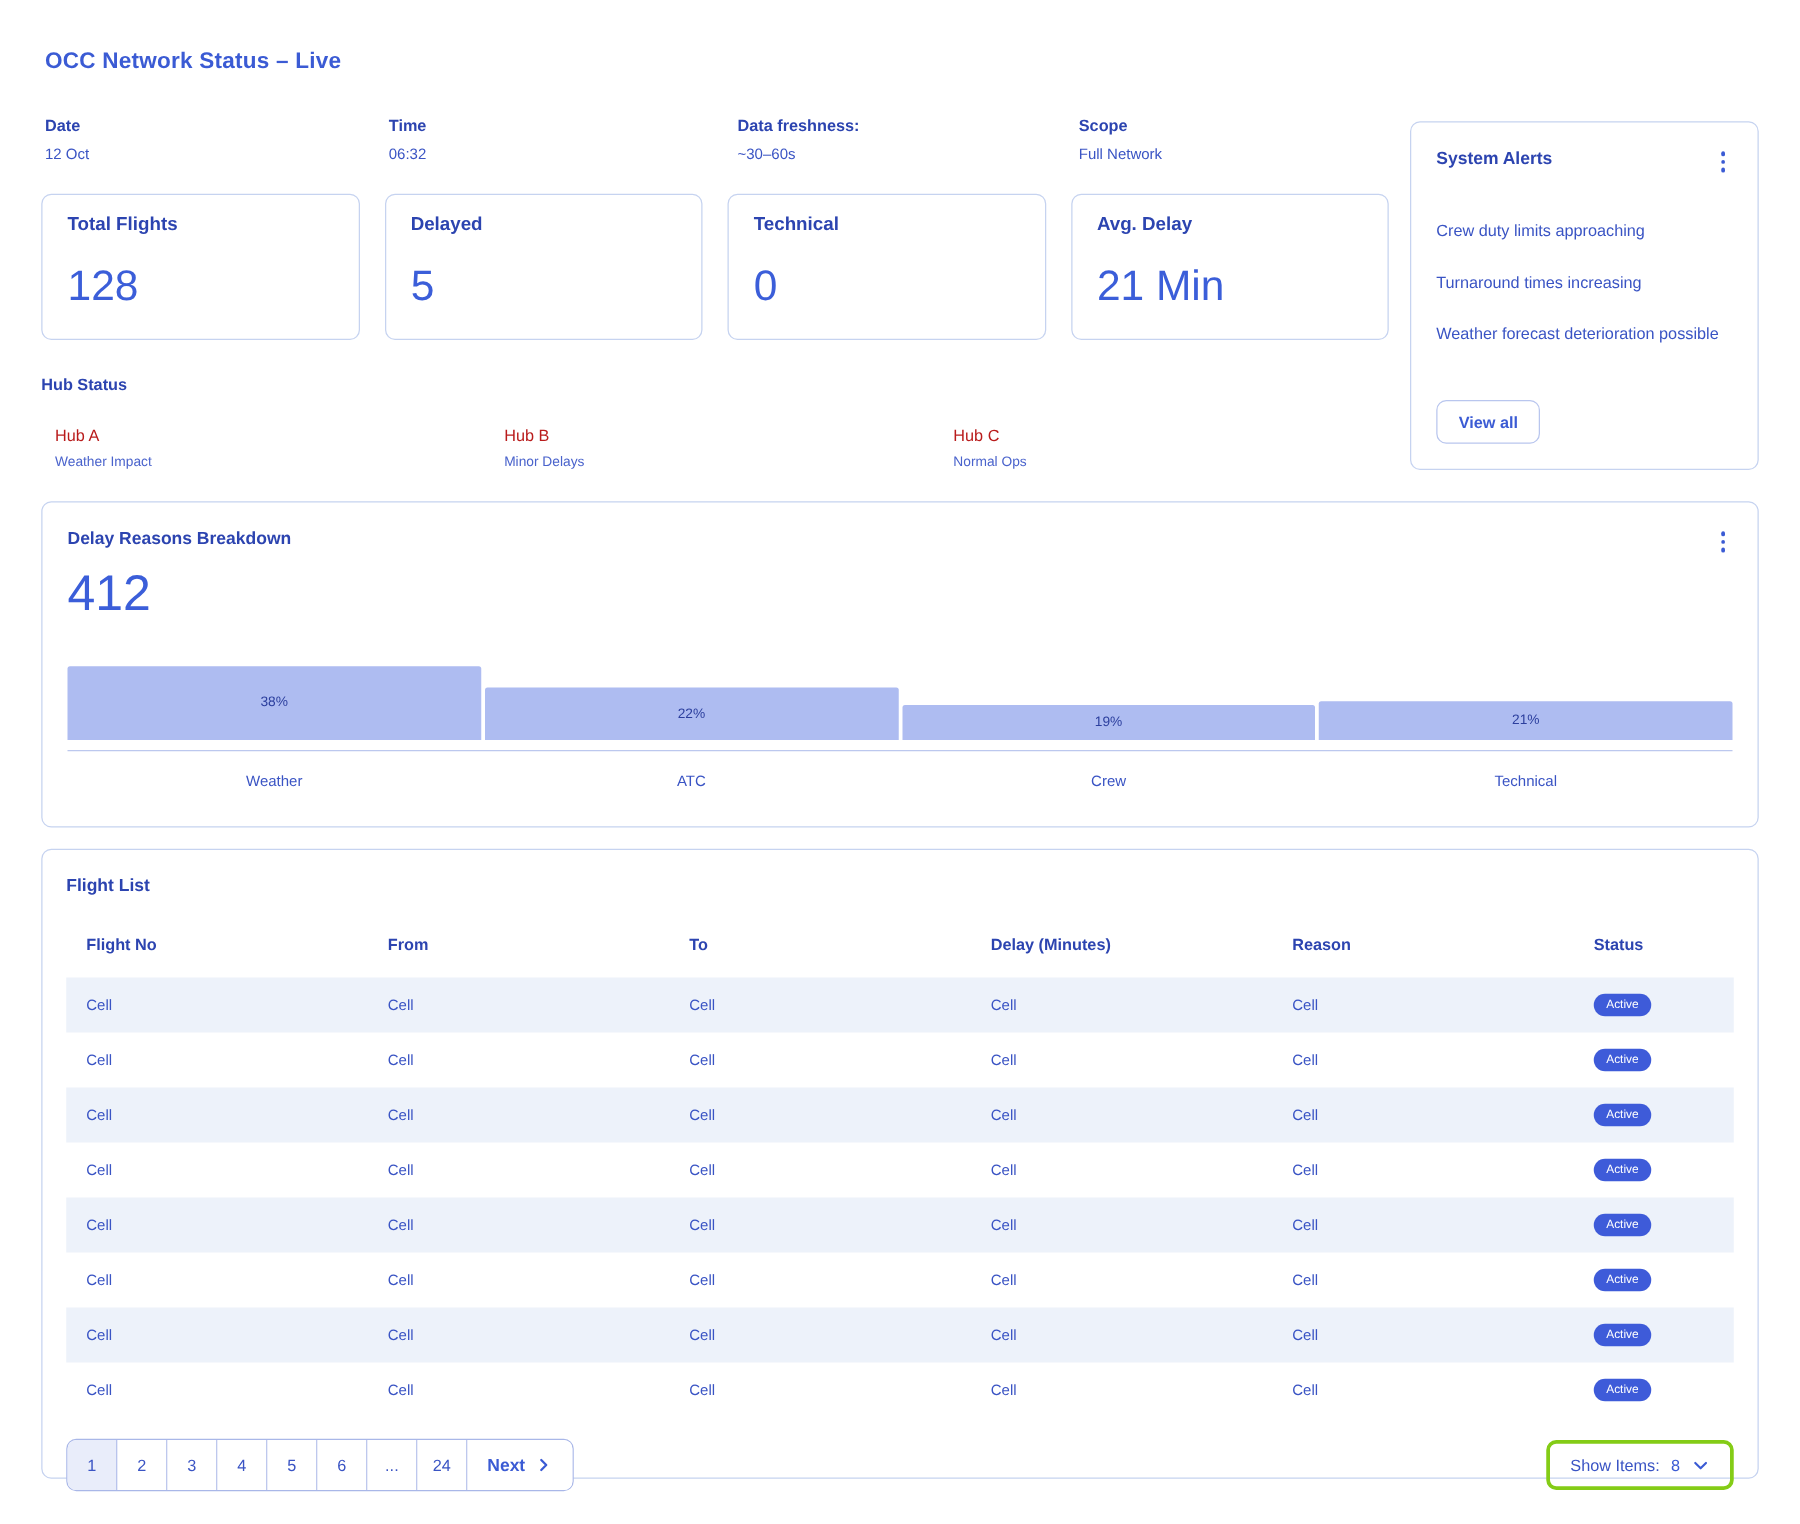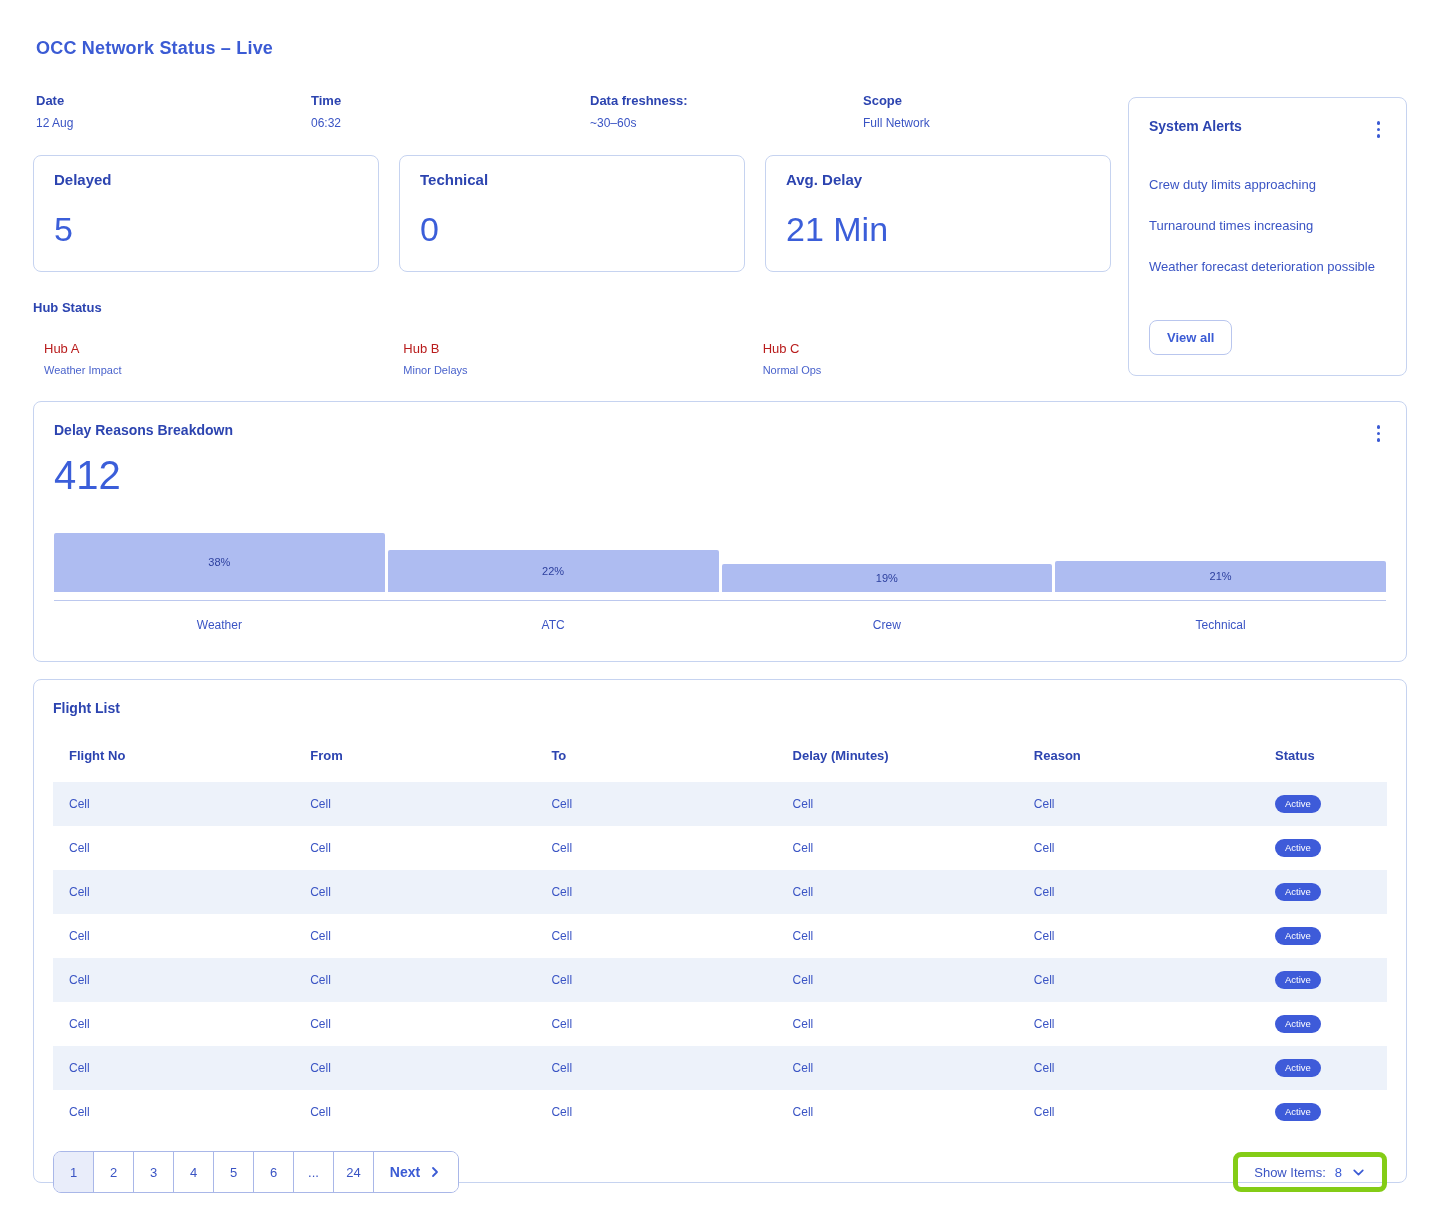--- a/index.html
+++ b/index.html
@@ -72,54 +72,58 @@
     padding:4px 10px; border-radius:10px; line-height:1; }
 
   
   .table-footer { display:flex; justify-content:space-between; align-items:center; margin-top:17px; }
   .pagination { display:flex; border:1px solid #a9b7e8; border-radius:8px; overflow:hidden; background:#fff; }
   .page-btn { width:40px; height:40px; display:flex; align-items:center; justify-content:center;
     font-size:13px; color:#3a54c4; border-right:1px solid #a9b7e8; cursor:pointer; background:#fff; }
   .page-btn.active { background:#e9edfa; }
   .next-btn { width:84px; height:40px; display:flex; align-items:center; justify-content:center; gap:8px;
     font-size:14px; font-weight:600; color:#3b5bd4; cursor:pointer; background:#fff; }
-  .show-items { display:flex; align-items:center; gap:9px; border:5px solid #84cc16; border-radius:8px;
+  .show-items { display:flex; align-items:center; gap:9px; border:3px solid #84cc16; border-radius:8px;
     height:40px; padding:0 16px; font-size:13px; color:#3a54c4; cursor:pointer; }
   .show-items .show-items-value { color:#3b5bd4; }
 </style>
 </head>
 <body>
 
 <div class="page">
 
   <h1 class="title">OCC Network Status – Live</h1>
 
   <div class="top-row">
     <div class="left-col">
 
       <div class="meta-row" id="meta-row">
           <div class="meta-item">
             <div class="meta-label">Date</div>
-            <div class="meta-value">12 Aug</div>
+            <div class="meta-value">12 Oct</div>
           </div>
           <div class="meta-item">
             <div class="meta-label">Time</div>
             <div class="meta-value">06:32</div>
           </div>
           <div class="meta-item">
             <div class="meta-label">Data freshness:</div>
             <div class="meta-value">~30–60s</div>
           </div>
           <div class="meta-item">
             <div class="meta-label">Scope</div>
             <div class="meta-value">Full Network</div>
           </div>
         </div>
 
       <div class="kpi-row" id="kpi-row">
+          <div class="card kpi-card">
+            <div class="kpi-label">Total Flights</div>
+            <div class="kpi-value">128</div>
+          </div>
           <div class="card kpi-card">
             <div class="kpi-label">Delayed</div>
             <div class="kpi-value">5</div>
           </div>
           <div class="card kpi-card">
             <div class="kpi-label">Technical</div>
             <div class="kpi-value">0</div>
           </div>
           <div class="card kpi-card">
             <div class="kpi-label">Avg. Delay</div>

